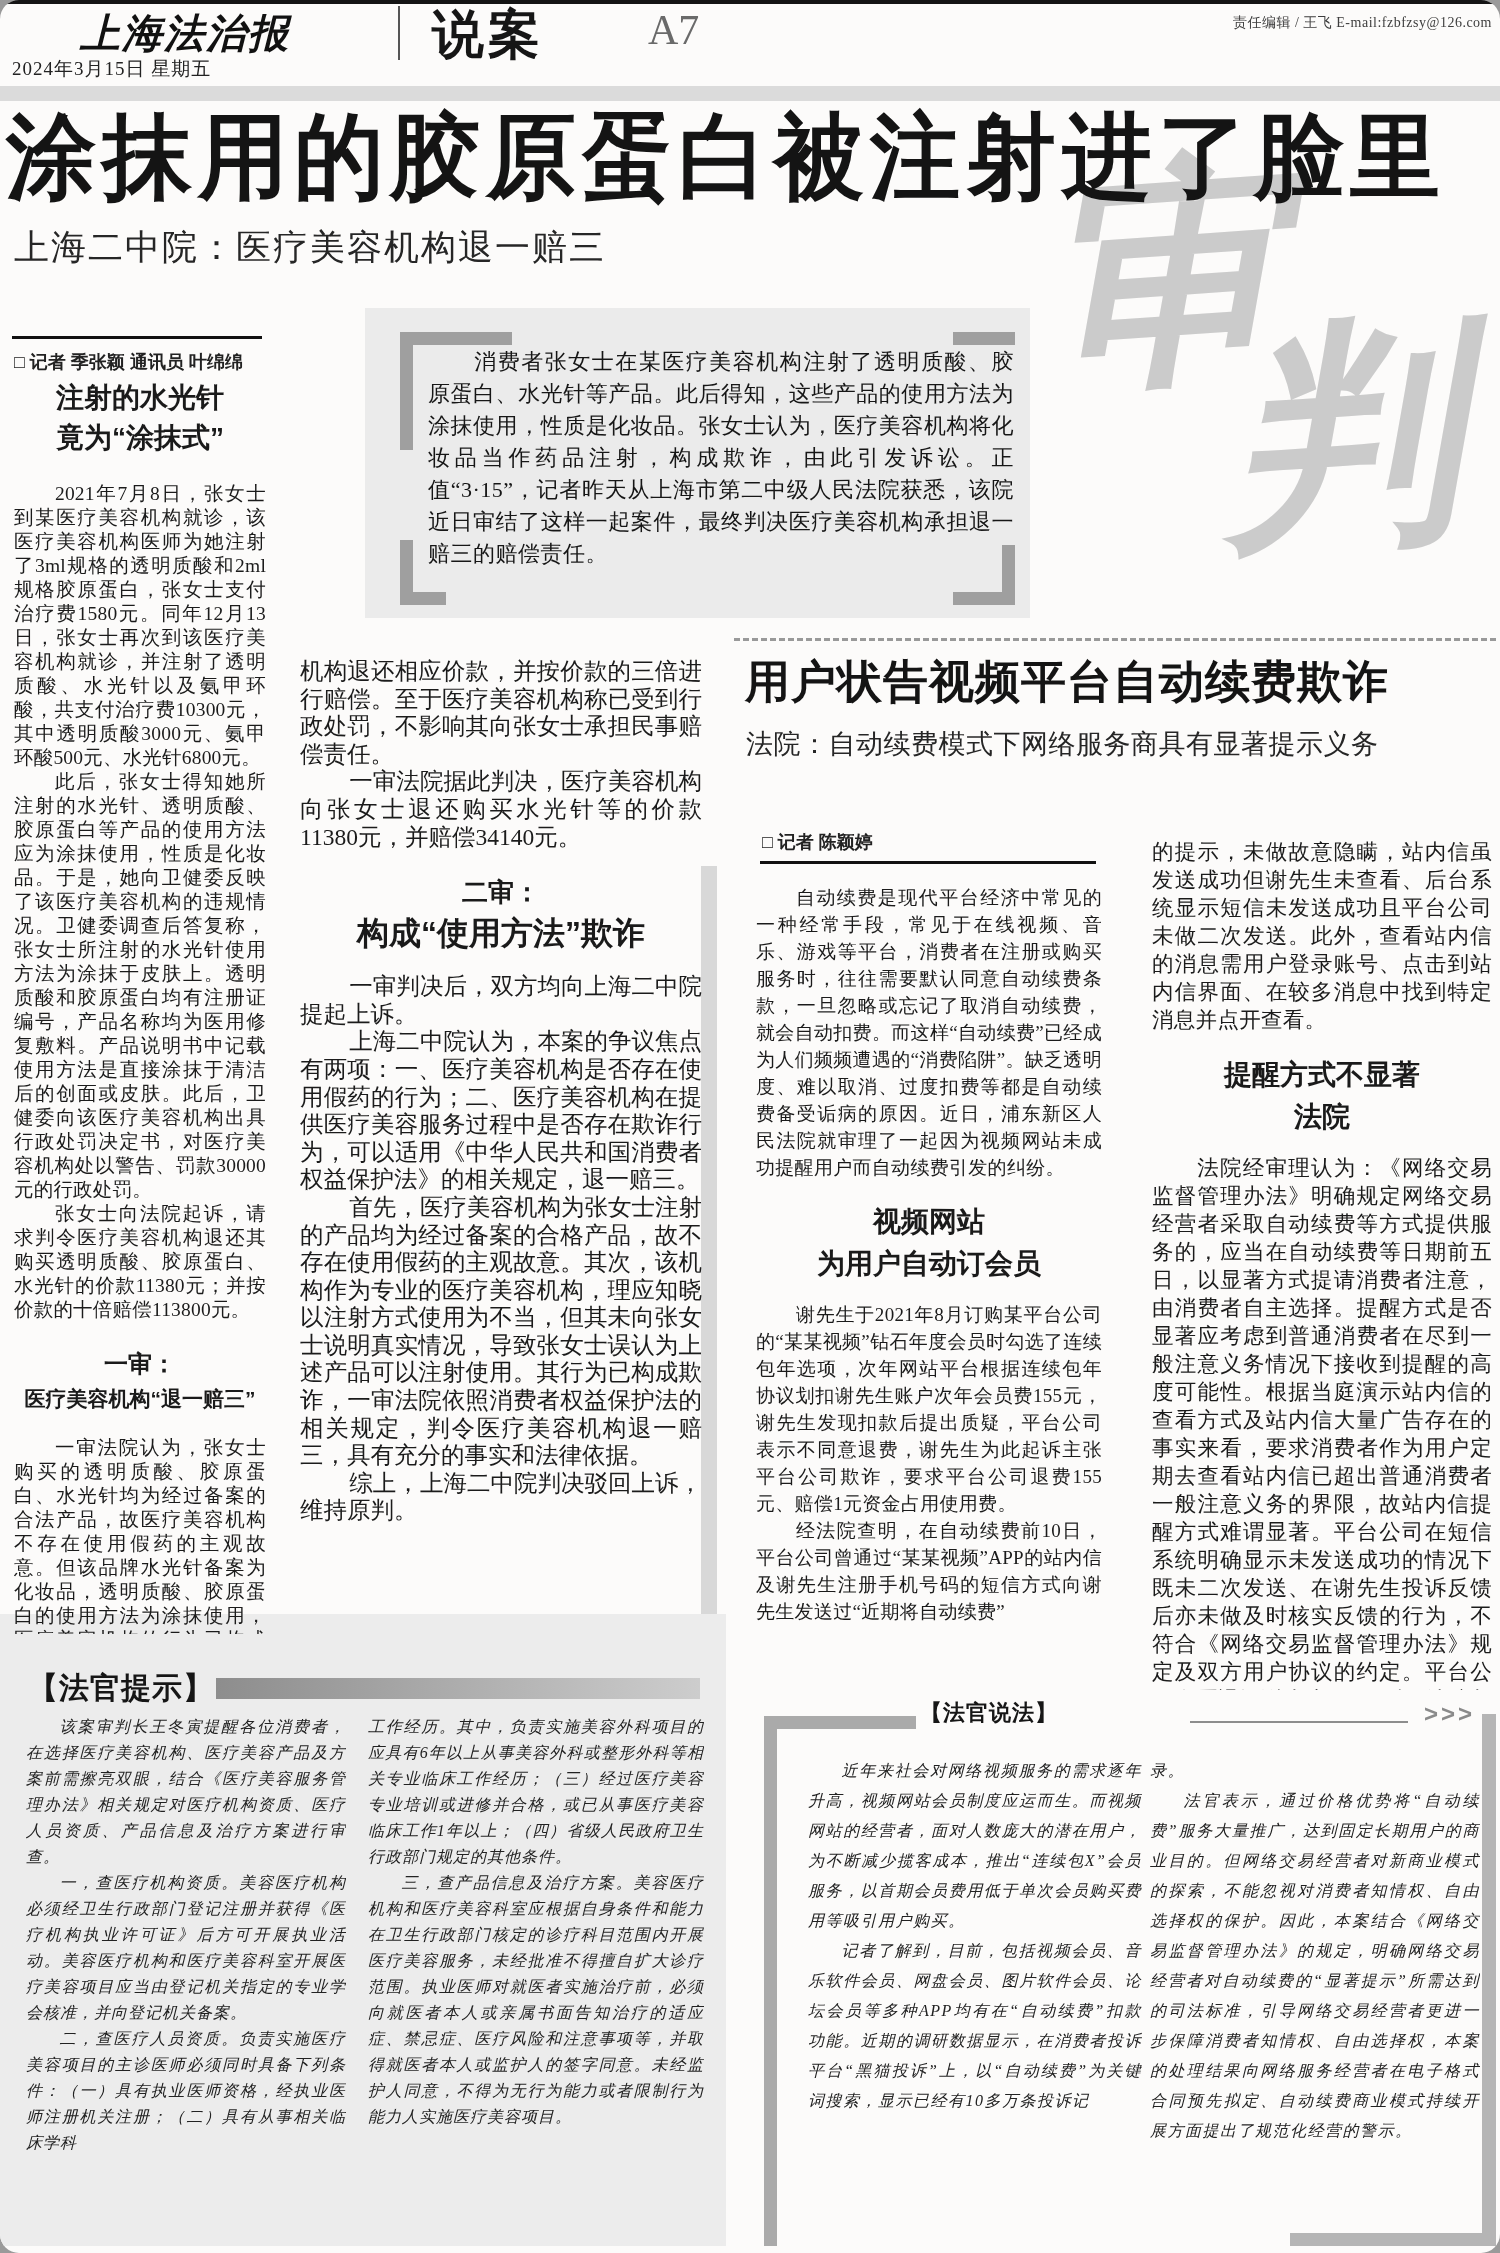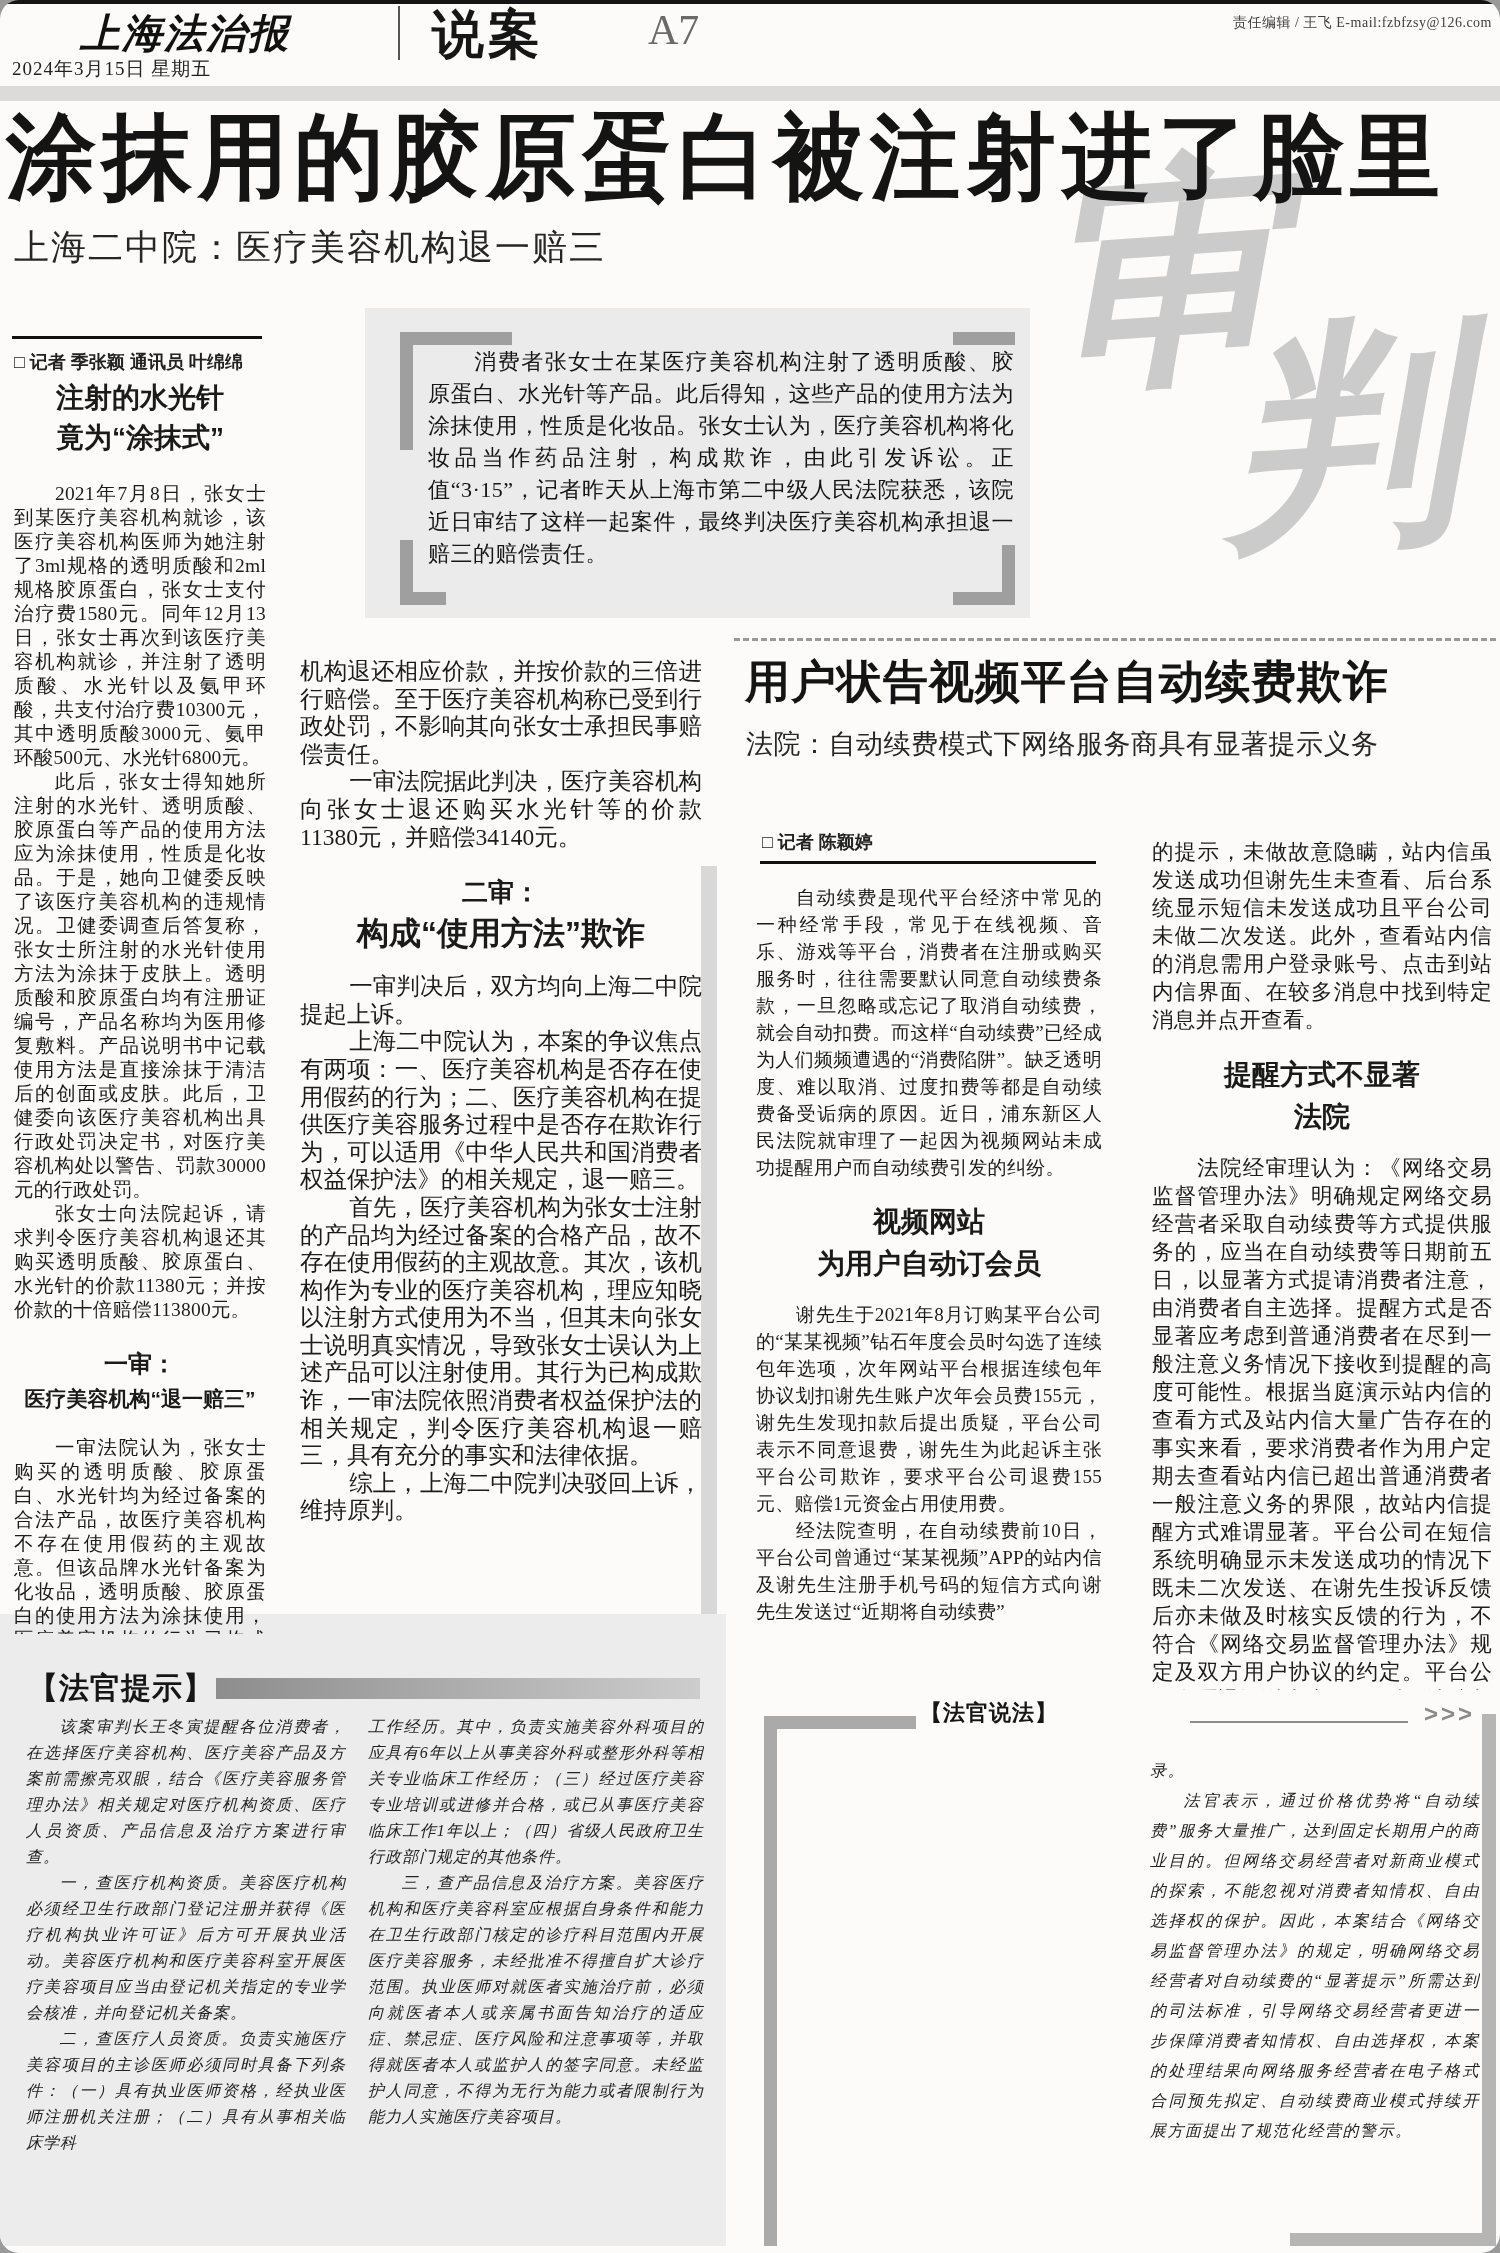--- a/index.html
+++ b/index.html
@@ -206,20 +206,26 @@
       </div>
   </div>
 
   <div class="abs saysbrk" style="left:764px;top:1716px;width:152px;height:13px;"></div>
   <div class="abs saysbrk" style="left:764px;top:1716px;width:13px;height:530px;"></div>
   <div class="abs sayshead sans">【法官说法】</div>
   <div class="abs saysrule"></div>
   <div class="abs arrows sans">&gt;&gt;&gt;</div>
   <div class="abs saysbrk" style="left:1482px;top:1714px;width:14px;height:532px;background:#b5b5b5;"></div>
   <div class="abs saysbrk" style="left:1290px;top:2233px;width:206px;height:13px;background:#b5b5b5;"></div>
+  <div class="abs col kai saysc1">
+    <div>
+        <p class="para">近年来社会对网络视频服务的需求逐年升高，视频网站会员制度应运而生。而视频网站的经营者，面对人数庞大的潜在用户，为不断减少揽客成本，推出“连续包X”会员服务，以首期会员费用低于单次会员购买费用等吸引用户购买。</p>
+        <p class="para">记者了解到，目前，包括视频会员、音乐软件会员、网盘会员、图片软件会员、论坛会员等多种APP均有在“自动续费”扣款功能。近期的调研数据显示，在消费者投诉平台“黑猫投诉”上，以“自动续费”为关键词搜索，显示已经有10多万条投诉记</p>
+      </div>
+  </div>
   <div class="abs col kai saysc2">
     <div>
         <p class="para cont">录。</p>
         <p class="para">法官表示，通过价格优势将“自动续费”服务大量推广，达到固定长期用户的商业目的。但网络交易经营者对新商业模式的探索，不能忽视对消费者知情权、自由选择权的保护。因此，本案结合《网络交易监督管理办法》的规定，明确网络交易经营者对自动续费的“显著提示”所需达到的司法标准，引导网络交易经营者更进一步保障消费者知情权、自由选择权，本案的处理结果向网络服务经营者在电子格式合同预先拟定、自动续费商业模式持续开展方面提出了规范化经营的警示。</p>
       </div>
   </div>
 
 </div>
 
 </body></html>

